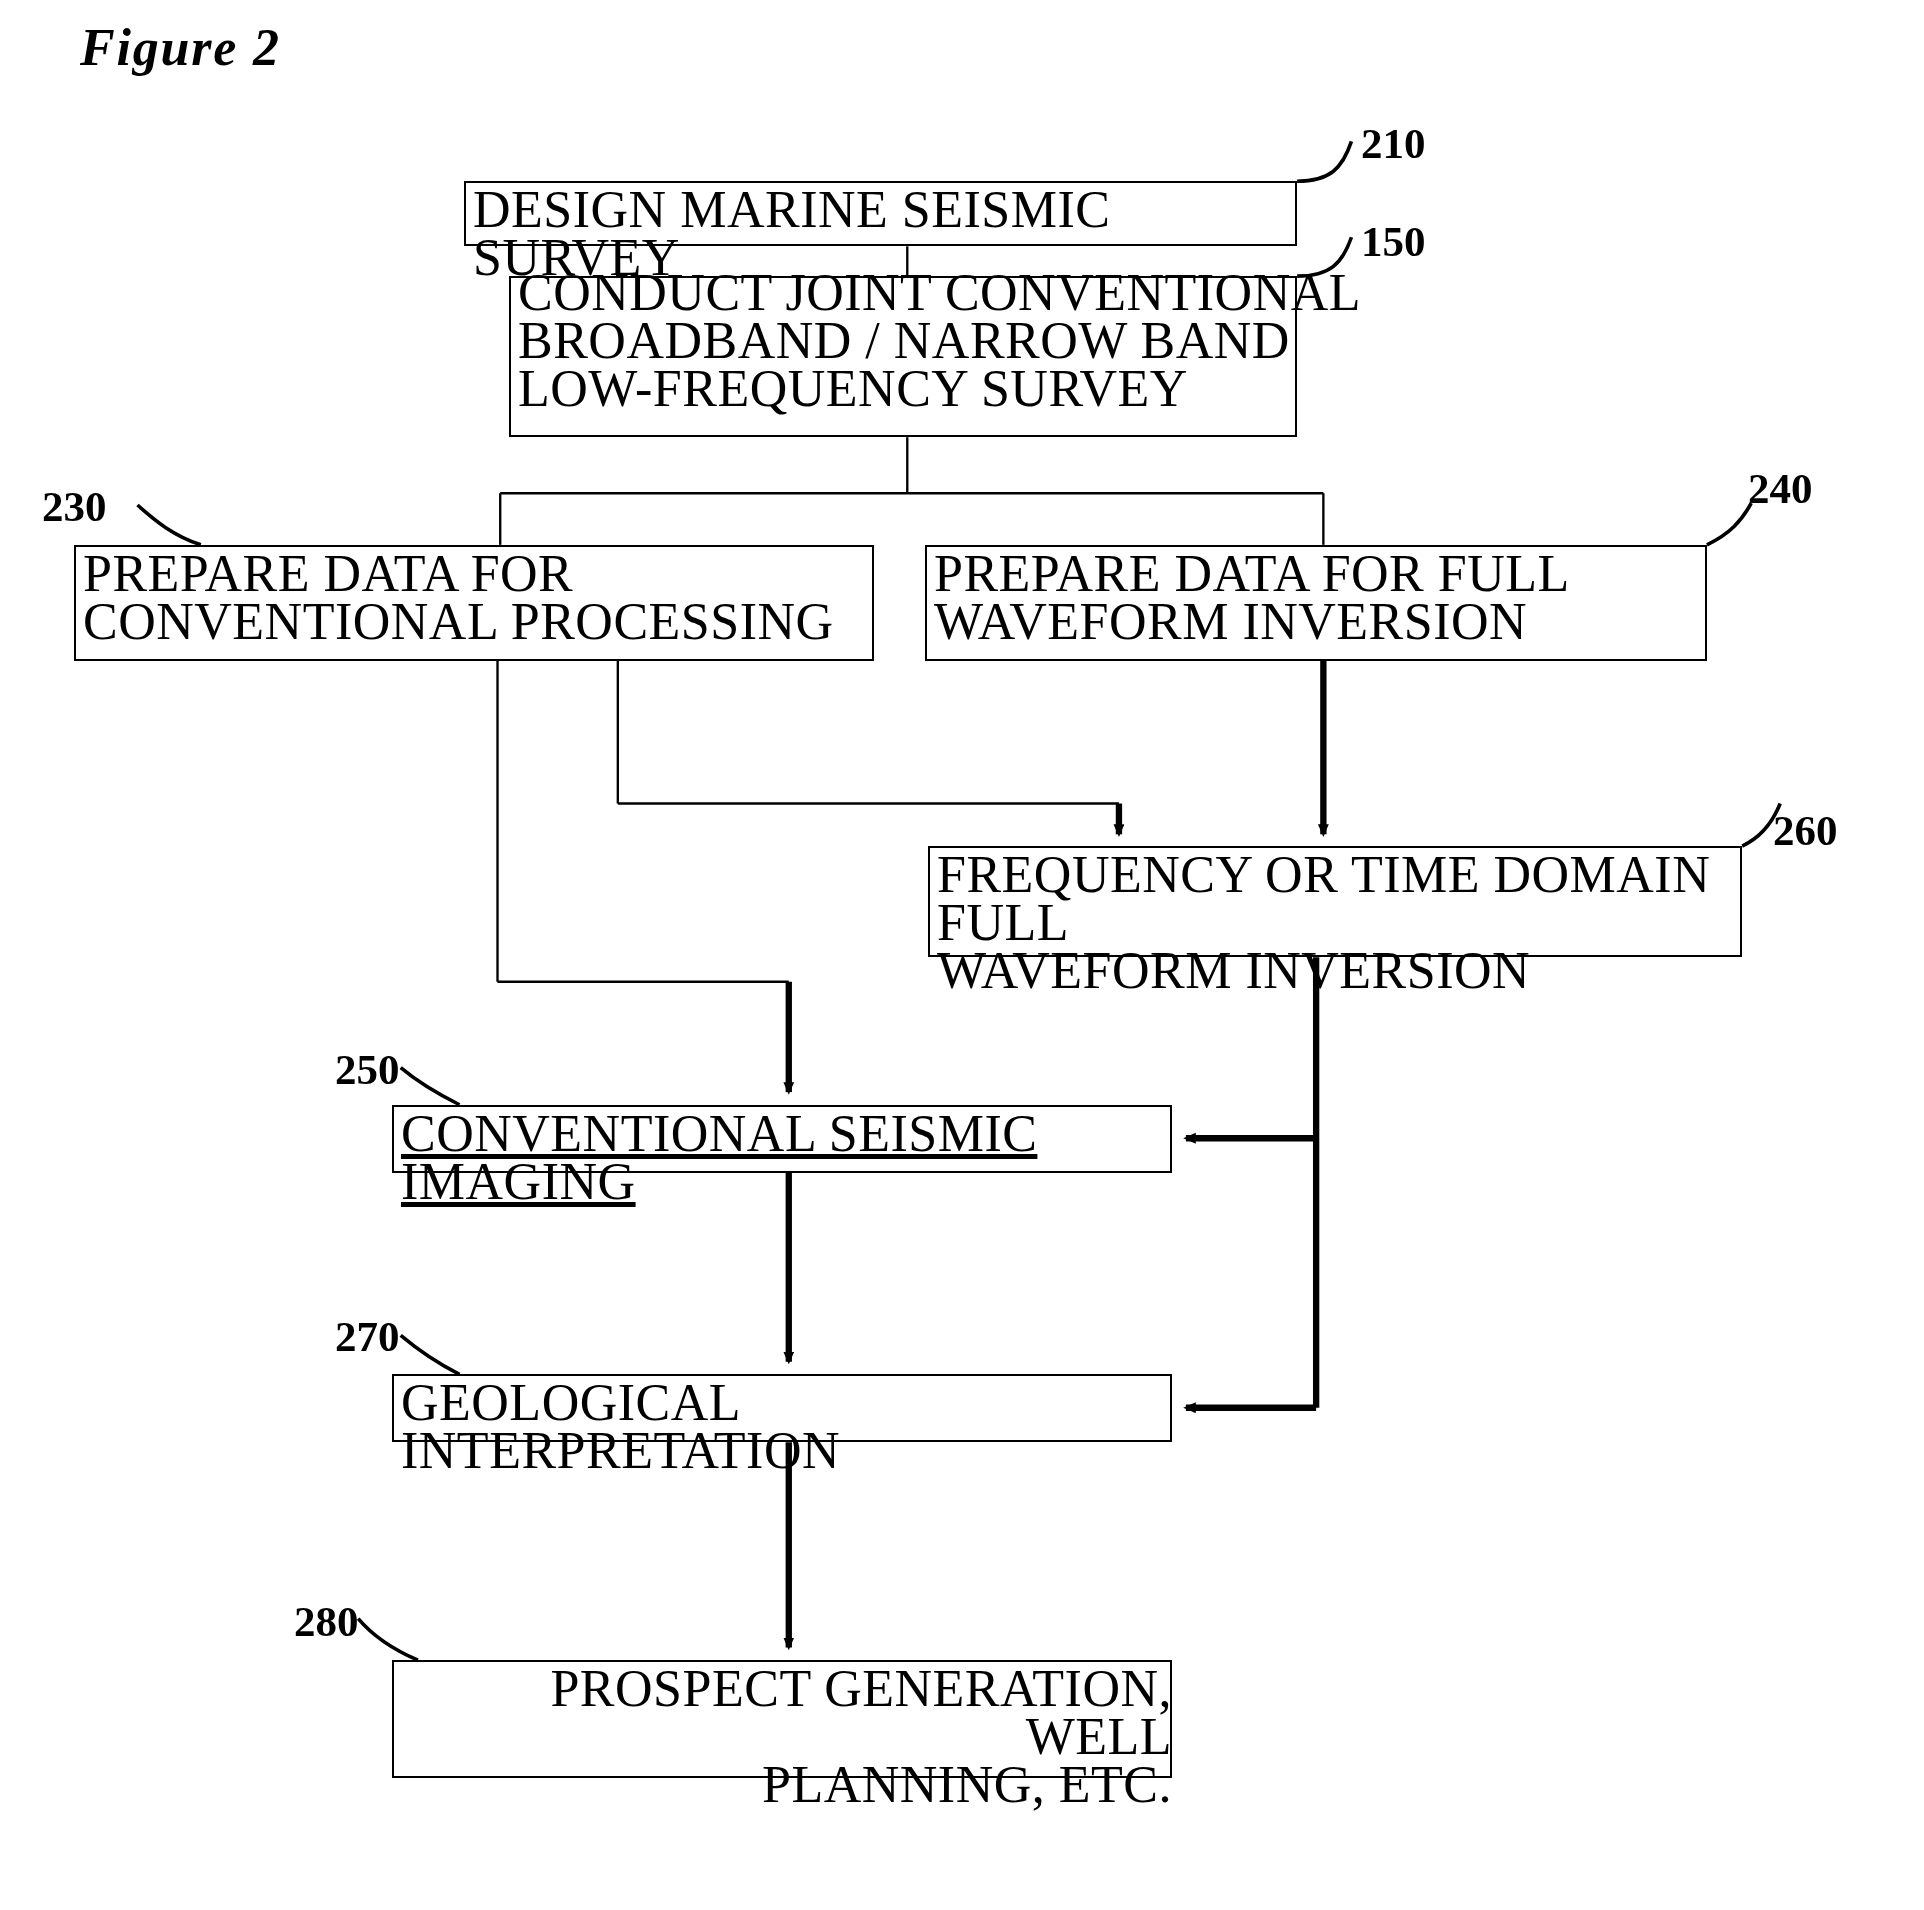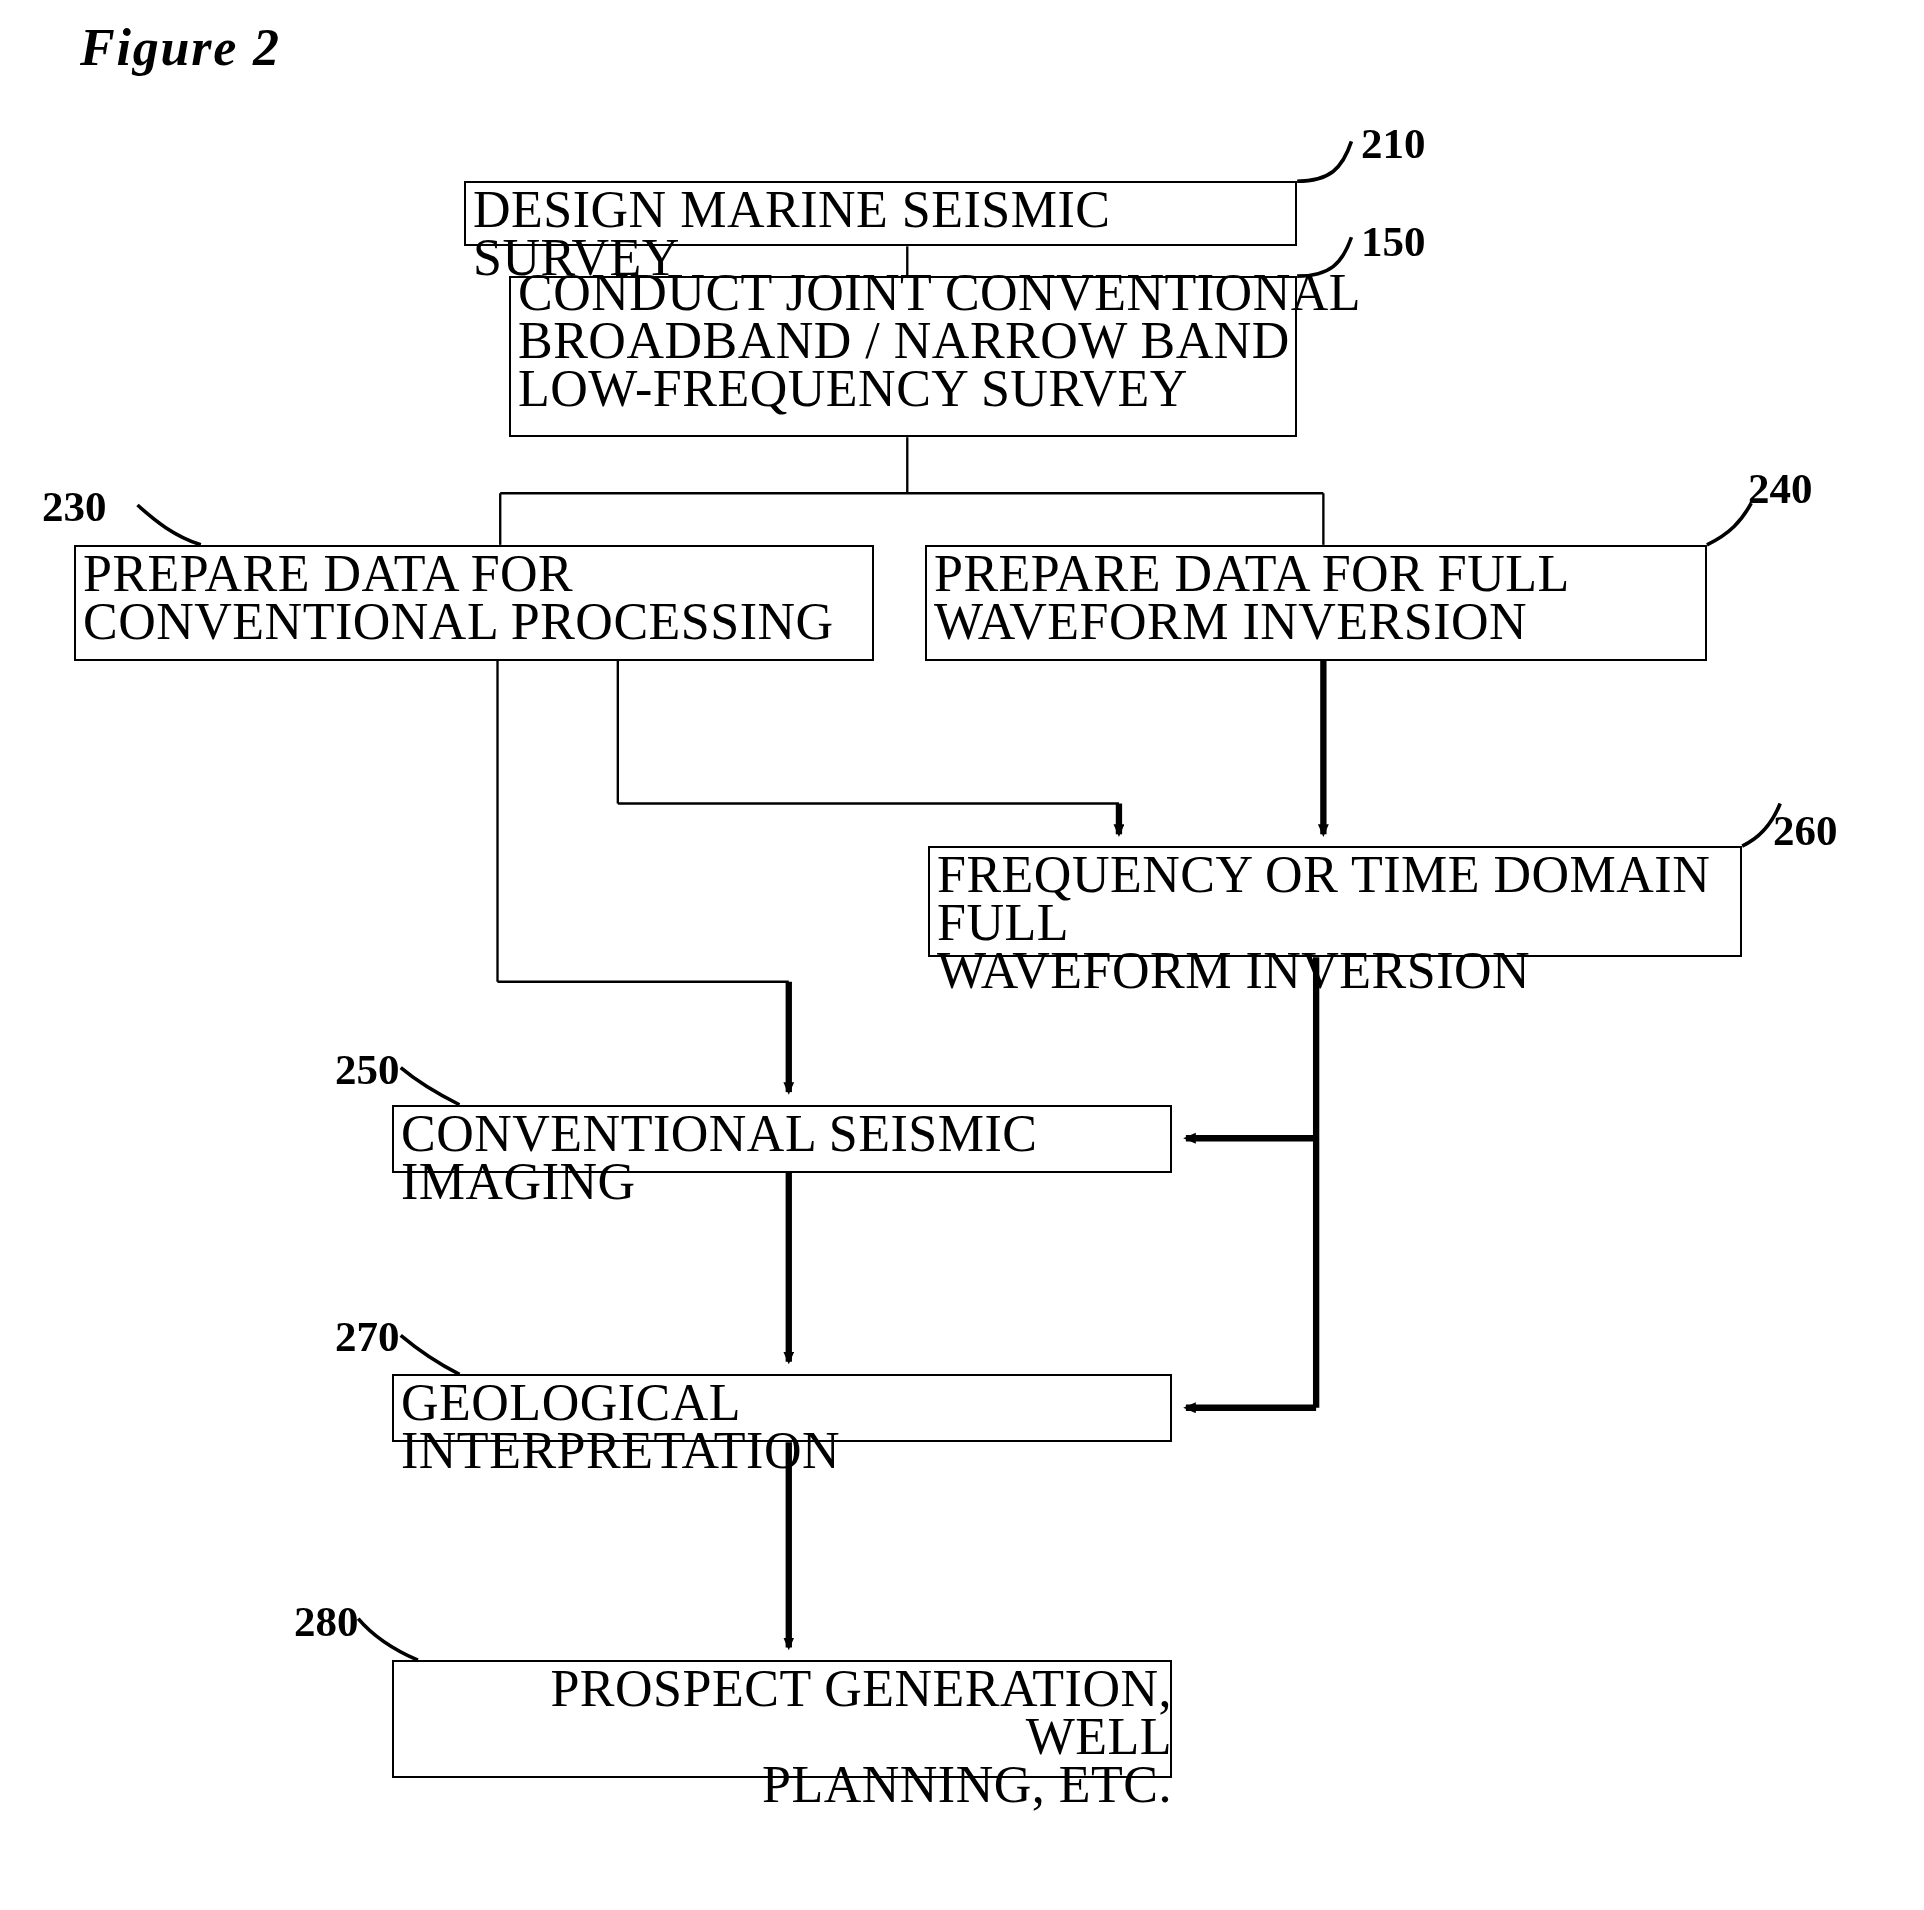--- a/index.html
+++ b/index.html
@@ -134,21 +134,21 @@
 
   <div class="node-box" style="left:925px;top:545px;width:782px;height:116px;"></div>
   <div class="node-text" style="left:925px;top:545px;width:782px;height:116px;">PREPARE DATA FOR FULL
 WAVEFORM INVERSION</div>
 
   <div class="node-box" style="left:928px;top:846px;width:814px;height:111px;"></div>
   <div class="node-text" style="left:928px;top:846px;width:878px;height:111px;">FREQUENCY OR TIME DOMAIN FULL
 WAVEFORM INVERSION</div>
 
   <div class="node-box" style="left:392px;top:1105px;width:780px;height:68px;"></div>
-  <div class="node-text" style="left:392px;top:1105px;width:780px;height:68px;">CONVENTIONAL SEISMIC IMAGING</div>
+  <div class="node-text" style="left:392px;top:1105px;width:780px;height:68px;text-decoration:underline;">CONVENTIONAL SEISMIC IMAGING</div>
 
   <div class="node-box" style="left:392px;top:1374px;width:780px;height:68px;"></div>
   <div class="node-text" style="left:392px;top:1374px;width:780px;height:68px;">GEOLOGICAL INTERPRETATION</div>
 
   <div class="node-box" style="left:392px;top:1660px;width:780px;height:118px;"></div>
   <div class="node-text" style="left:392px;top:1660px;width:780px;height:118px;text-align:right;">PROSPECT GENERATION, WELL
 PLANNING, ETC.</div>
 
   <div class="ref-label" style="left:1361px;top:119px;">210</div>
   <div class="ref-label" style="left:1361px;top:217px;">150</div>

